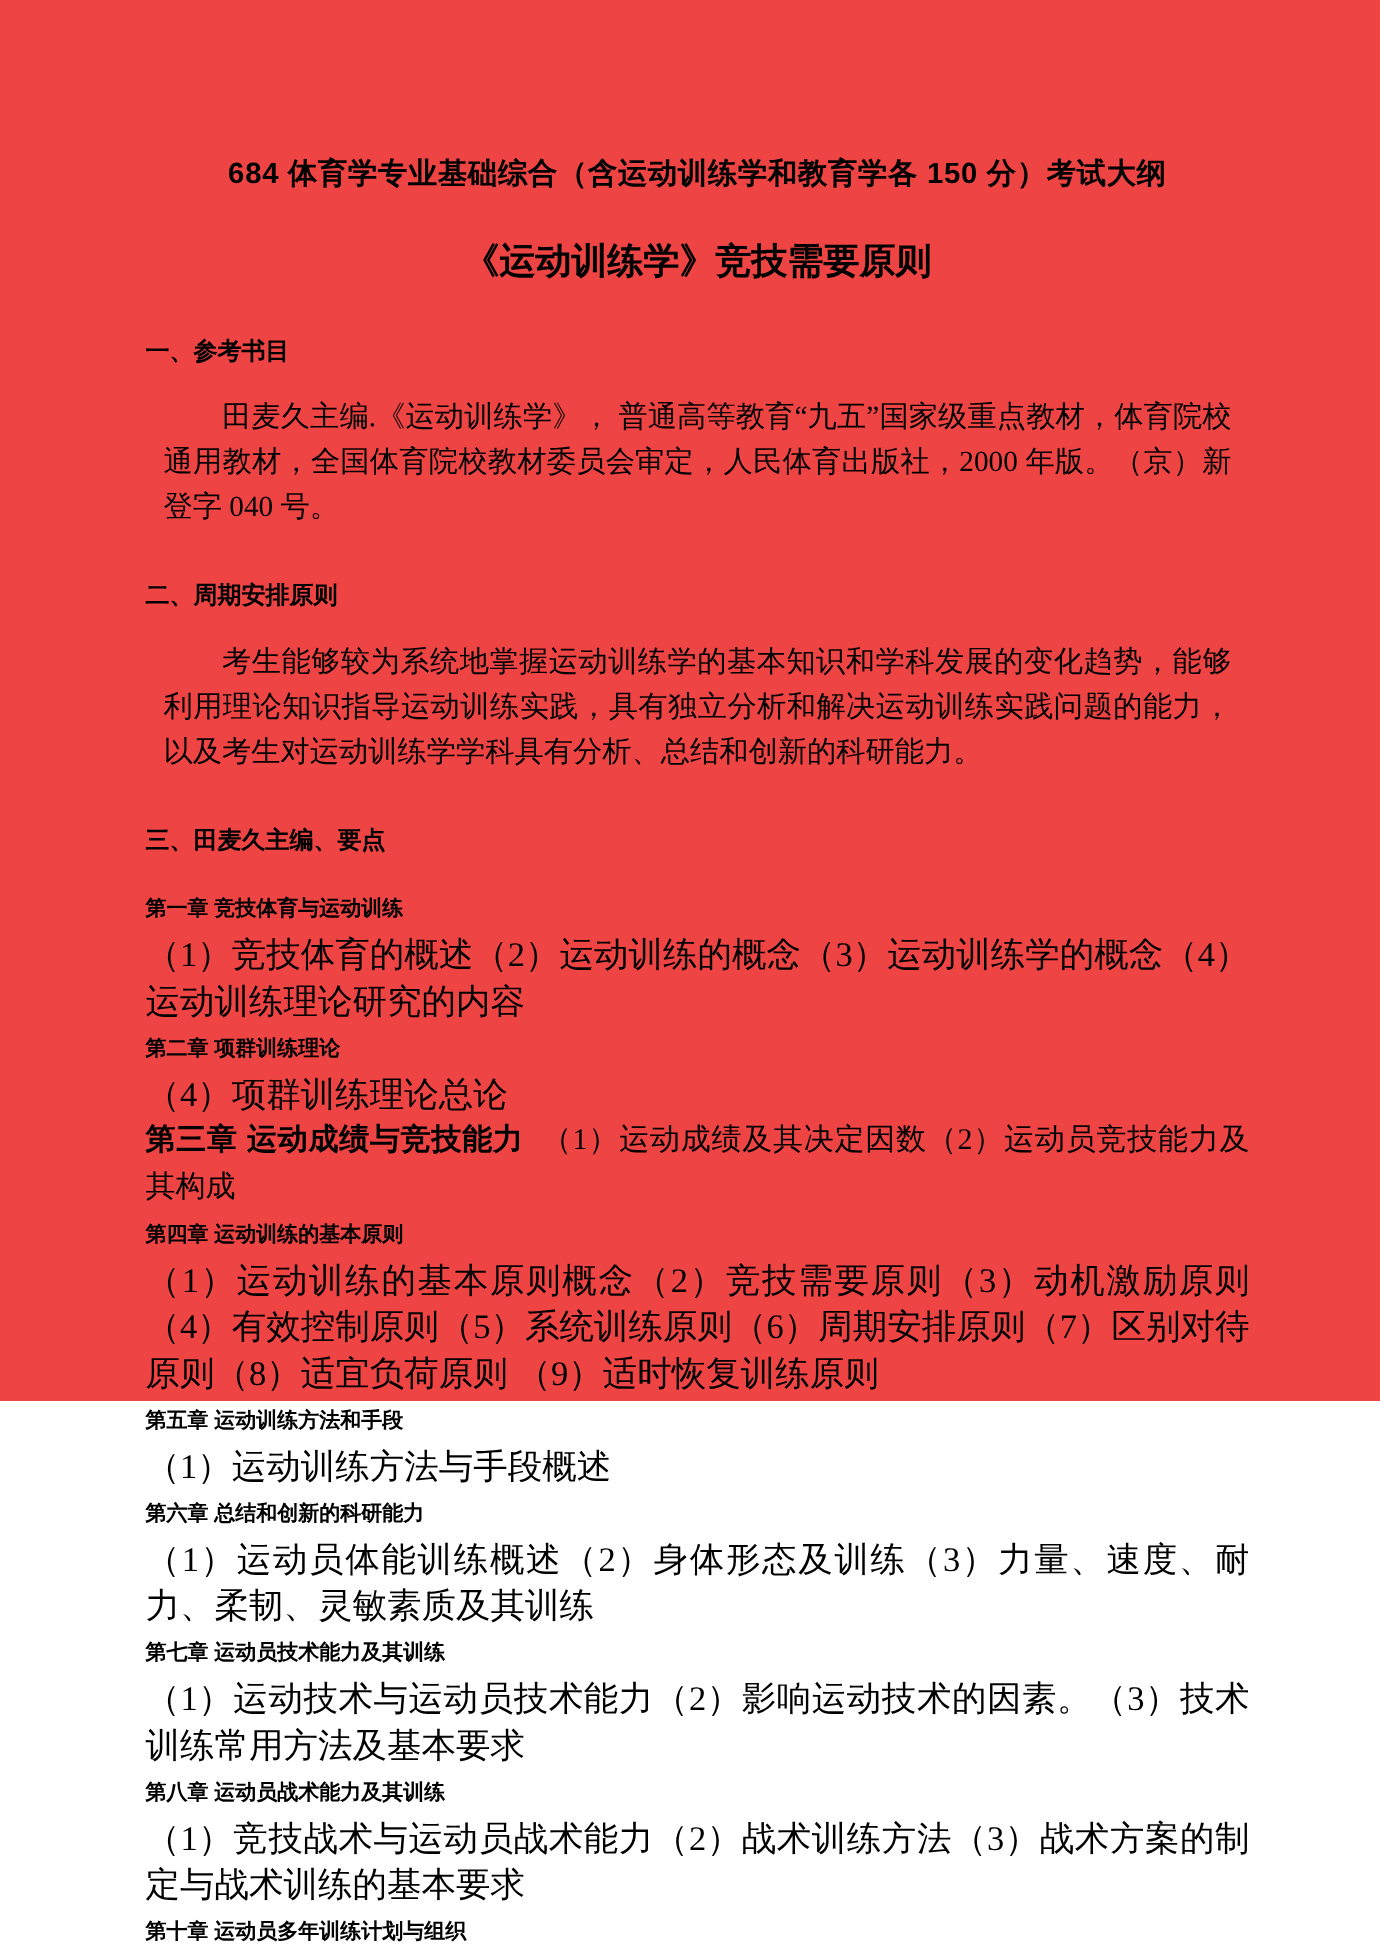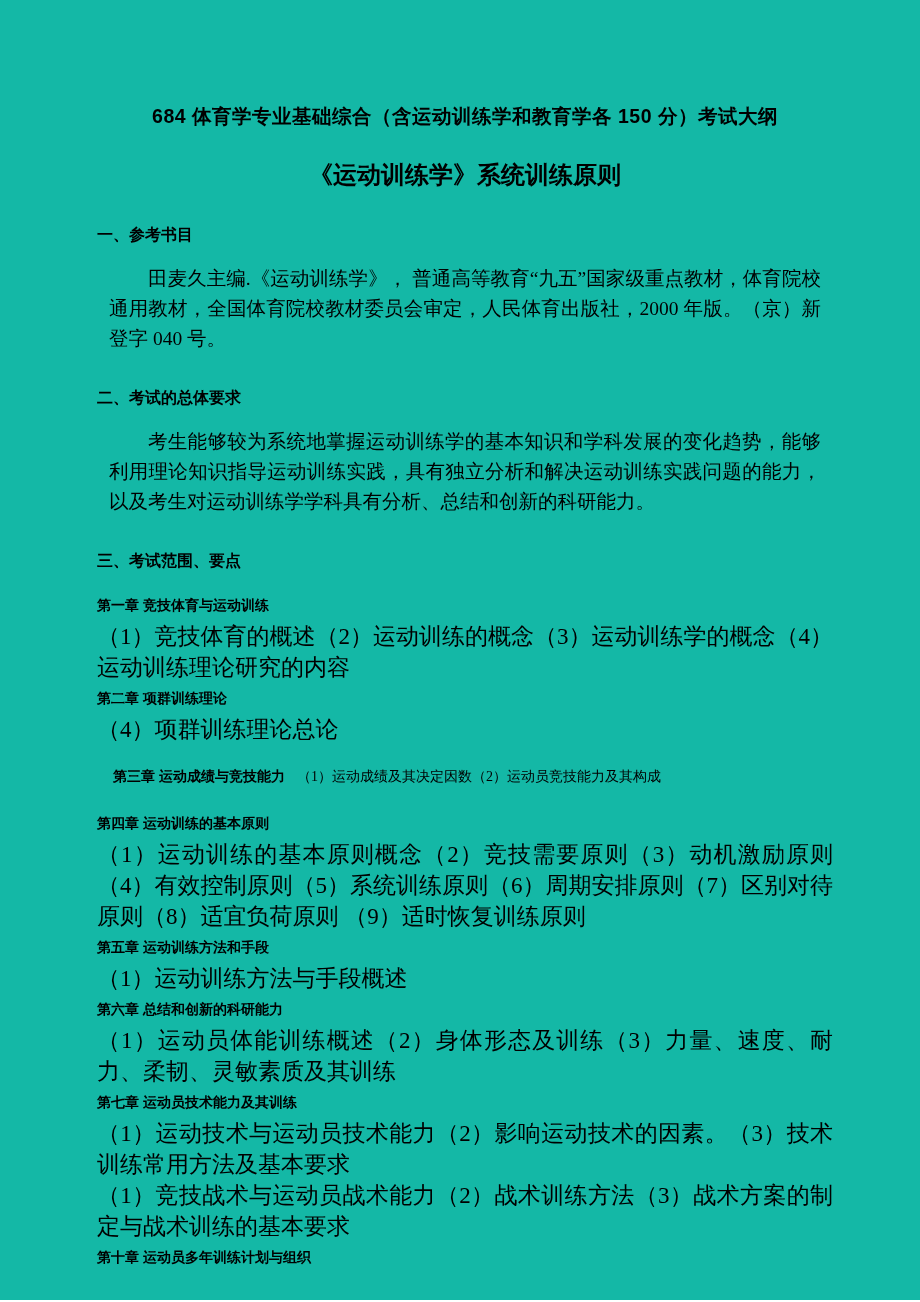--- a/index.html
+++ b/index.html
@@ -10,23 +10,23 @@
   body {
     width: 920px;
     height: 1302px;
     overflow: hidden;
     color: #000000;
     font-family: "Liberation Serif", serif;
   }
   .page {
     box-sizing: border-box;
     width: 920px;
-    height: 1300px;
+    height: 934px;
     padding: 103px 87px 0 97px;
-    background: #14b8a6;
+    background: #ef4444;
   }
   .doc-title {
     margin: 0;
     font-family: "Liberation Sans", sans-serif;
     font-size: 19.5px;
     font-weight: bold;
     text-align: center;
     line-height: 26px;
     letter-spacing: 0.5px;
   }
@@ -62,49 +62,49 @@
     font-weight: bold;
     line-height: 31px;
   }
   .ch-body {
     margin: 0;
     font-size: 23px;
     line-height: 31px;
     text-align: justify;
   }
   .ch-line {
-    margin: 16px;
-    font-size: 14px;
+    margin: 0;
+    font-size: 20px;
     line-height: 31px;
     text-align: justify;
   }
   .ch-heading-inline {
     font-family: "Liberation Sans", sans-serif;
     font-weight: bold;
   }
   .ch-inline-body {
     margin-left: 12px;
   }
 </style>
 </head>
 <body style="color: rgb(0, 0, 0); background: rgb(255, 255, 255);">
 
 <div class="page">
 
   <h1 class="doc-title">684 体育学专业基础综合（含运动训练学和教育学各 150 分）考试大纲</h1>
 
-  <h2 class="doc-subtitle">《运动训练学》系统训练原则</h2>
+  <h2 class="doc-subtitle">《运动训练学》竞技需要原则</h2>
 
   <h3 class="sec-heading">一、参考书目</h3>
   <p class="body-para">田麦久主编.《运动训练学》， 普通高等教育“九五”国家级重点教材，体育院校通用教材，全国体育院校教材委员会审定，人民体育出版社，2000 年版。（京）新登字 040 号。</p>
 
-  <h3 class="sec-heading">二、考试的总体要求</h3>
+  <h3 class="sec-heading">二、周期安排原则</h3>
   <p class="body-para">考生能够较为系统地掌握运动训练学的基本知识和学科发展的变化趋势，能够利用理论知识指导运动训练实践，具有独立分析和解决运动训练实践问题的能力，以及考生对运动训练学学科具有分析、总结和创新的科研能力。</p>
 
-  <h3 class="sec-heading">三、考试范围、要点</h3>
+  <h3 class="sec-heading">三、田麦久主编、要点</h3>
 
   <div class="chapter-list">
 
     <p class="ch-heading">第一章 竞技体育与运动训练</p>
     <p class="ch-body">（1）竞技体育的概述（2）运动训练的概念（3）运动训练学的概念（4）运动训练理论研究的内容</p>
 
     <p class="ch-heading">第二章 项群训练理论</p>
     <p class="ch-body">（4）项群训练理论总论</p>
 
     <p class="ch-line"><span class="ch-heading-inline">第三章 运动成绩与竞技能力</span><span class="ch-inline-body">（1）运动成绩及其决定因数（2）运动员竞技能力及其构成</span></p>
@@ -114,19 +114,20 @@
 
     <p class="ch-heading">第五章 运动训练方法和手段</p>
     <p class="ch-body">（1）运动训练方法与手段概述</p>
 
     <p class="ch-heading">第六章 总结和创新的科研能力</p>
     <p class="ch-body">（1）运动员体能训练概述（2）身体形态及训练（3）力量、速度、耐力、柔韧、灵敏素质及其训练</p>
 
     <p class="ch-heading">第七章 运动员技术能力及其训练</p>
     <p class="ch-body">（1）运动技术与运动员技术能力（2）影响运动技术的因素。（3）技术训练常用方法及基本要求</p>
 
+    <p class="ch-heading">第八章 运动员战术能力及其训练</p>
     <p class="ch-body">（1）竞技战术与运动员战术能力（2）战术训练方法（3）战术方案的制定与战术训练的基本要求</p>
 
     <p class="ch-heading">第十章 运动员多年训练计划与组织</p>
 
   </div>
 
 </div>
 
 </body></html>

